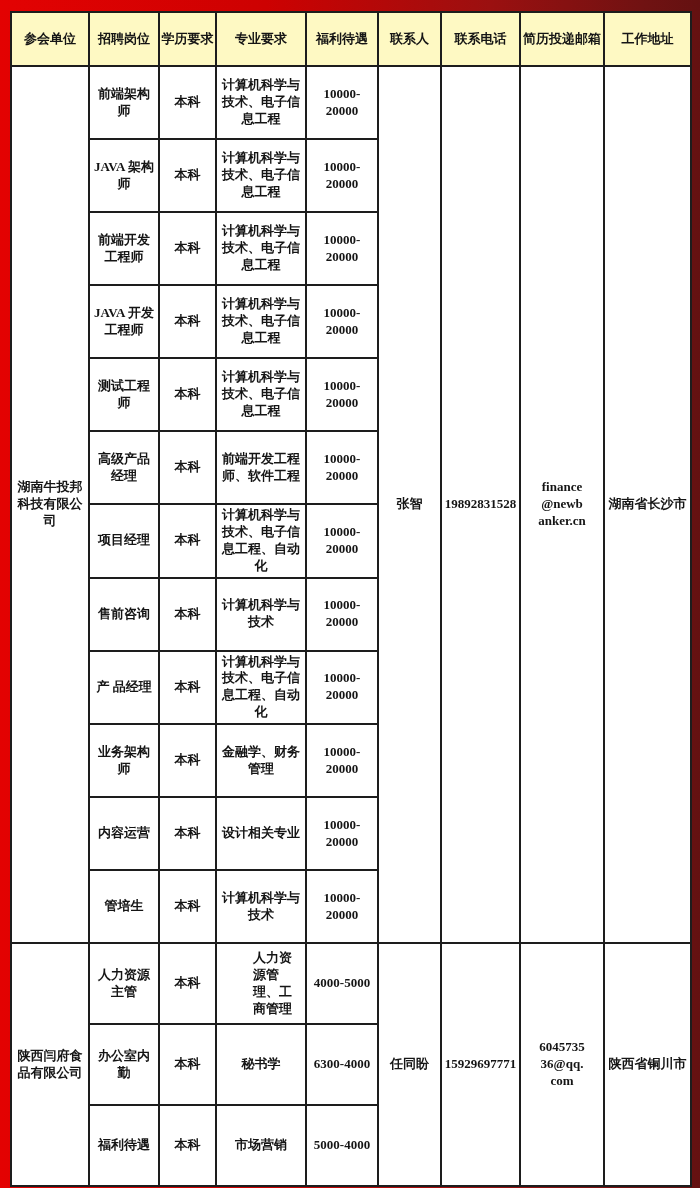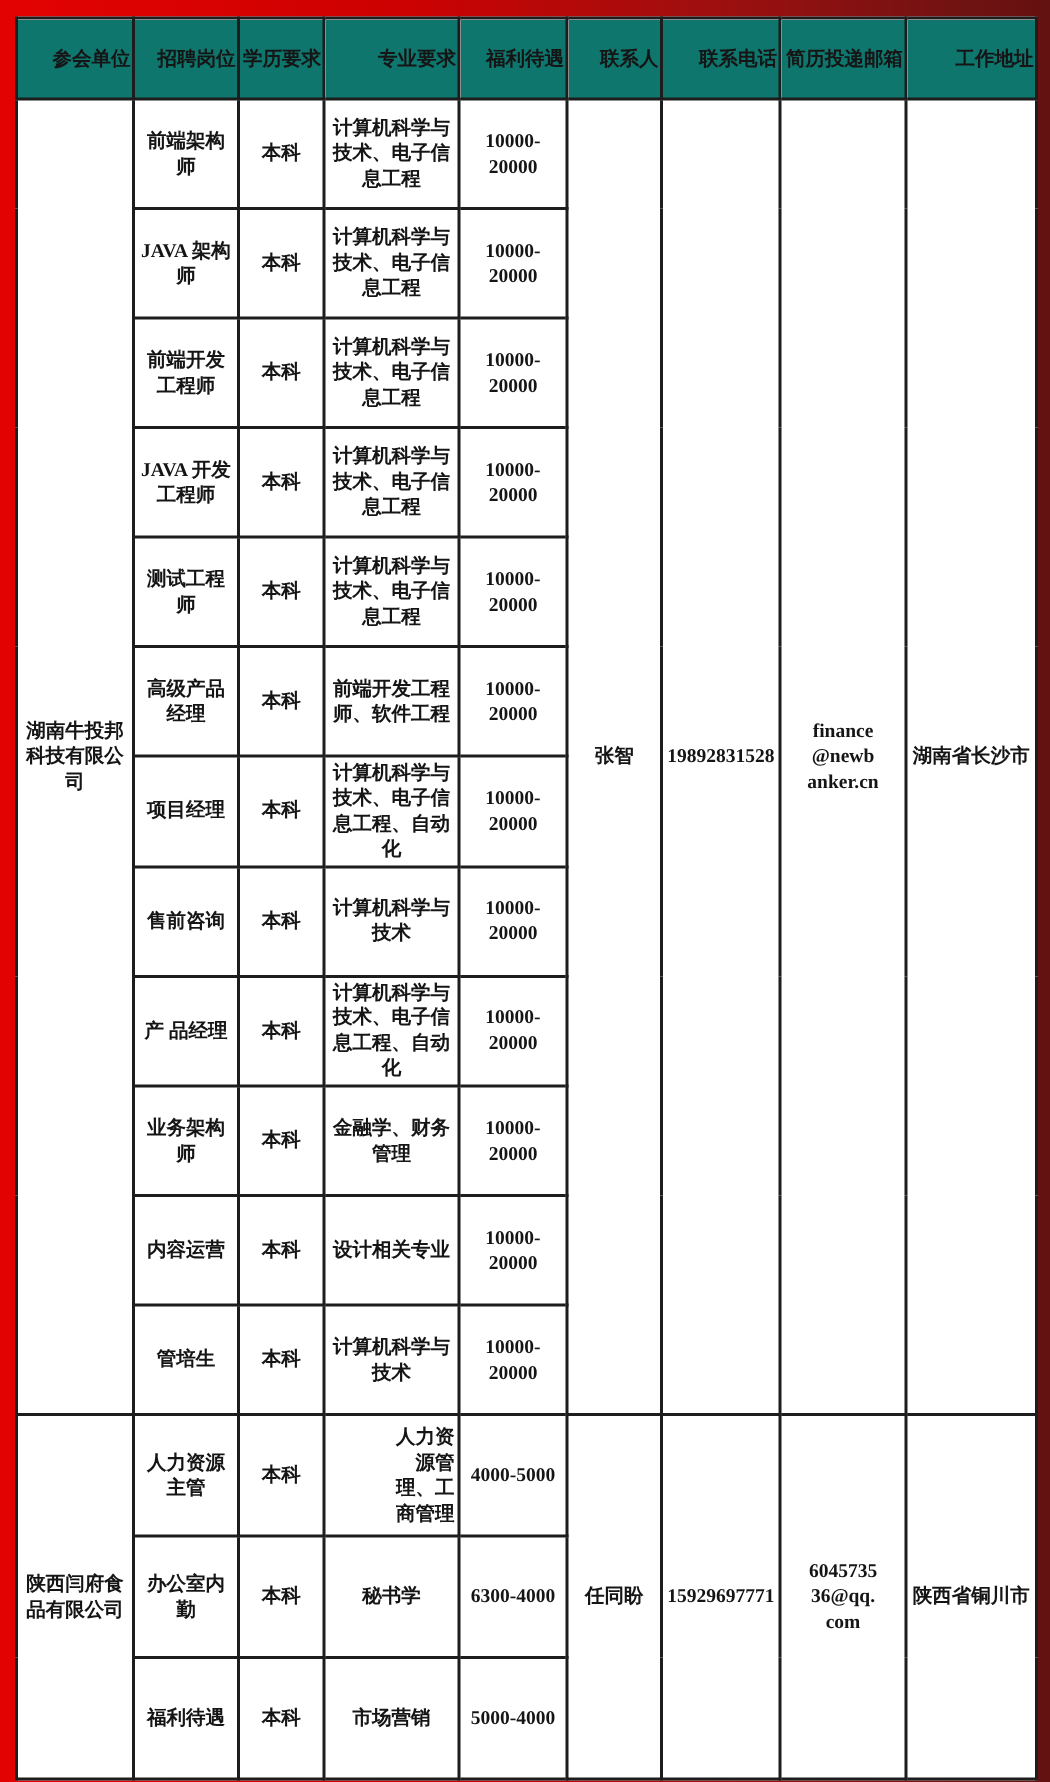--- a/index.html
+++ b/index.html
@@ -33,29 +33,29 @@
     text-align: center;
     vertical-align: middle;
     color: #151515;
     font-weight: bold;
     font-size: 13px;
     line-height: 1.3;
     padding: 2px 2px;
     overflow: hidden;
   }
   thead tr { height: 54px; }
-  th { background: #0f766e; padding: 1px; text-align: right; }
+  th { background: #fef9c3; padding: 1px; }
 
   tr.sec0 { height: 73px; }
   tr.sec1 { height: 81px; }
 
   td.cell-salary { padding: 2px 1px; margin-top: 11px; }
   td.cell-email  { word-break: break-all; padding: 2px 17px; }
   td.cell-phone  { padding: 2px 0; margin-top: 36px; }
-  td.align-left  { text-align: right; padding-left: 36px; }
+  td.align-left  { text-align: left; padding-left: 36px; }
 </style>
 </head>
 <body>
 
 <div class="page">
   <table class="job-table">
     <colgroup>
       <col class="c-company">
         <col class="c-position">
         <col class="c-education">

